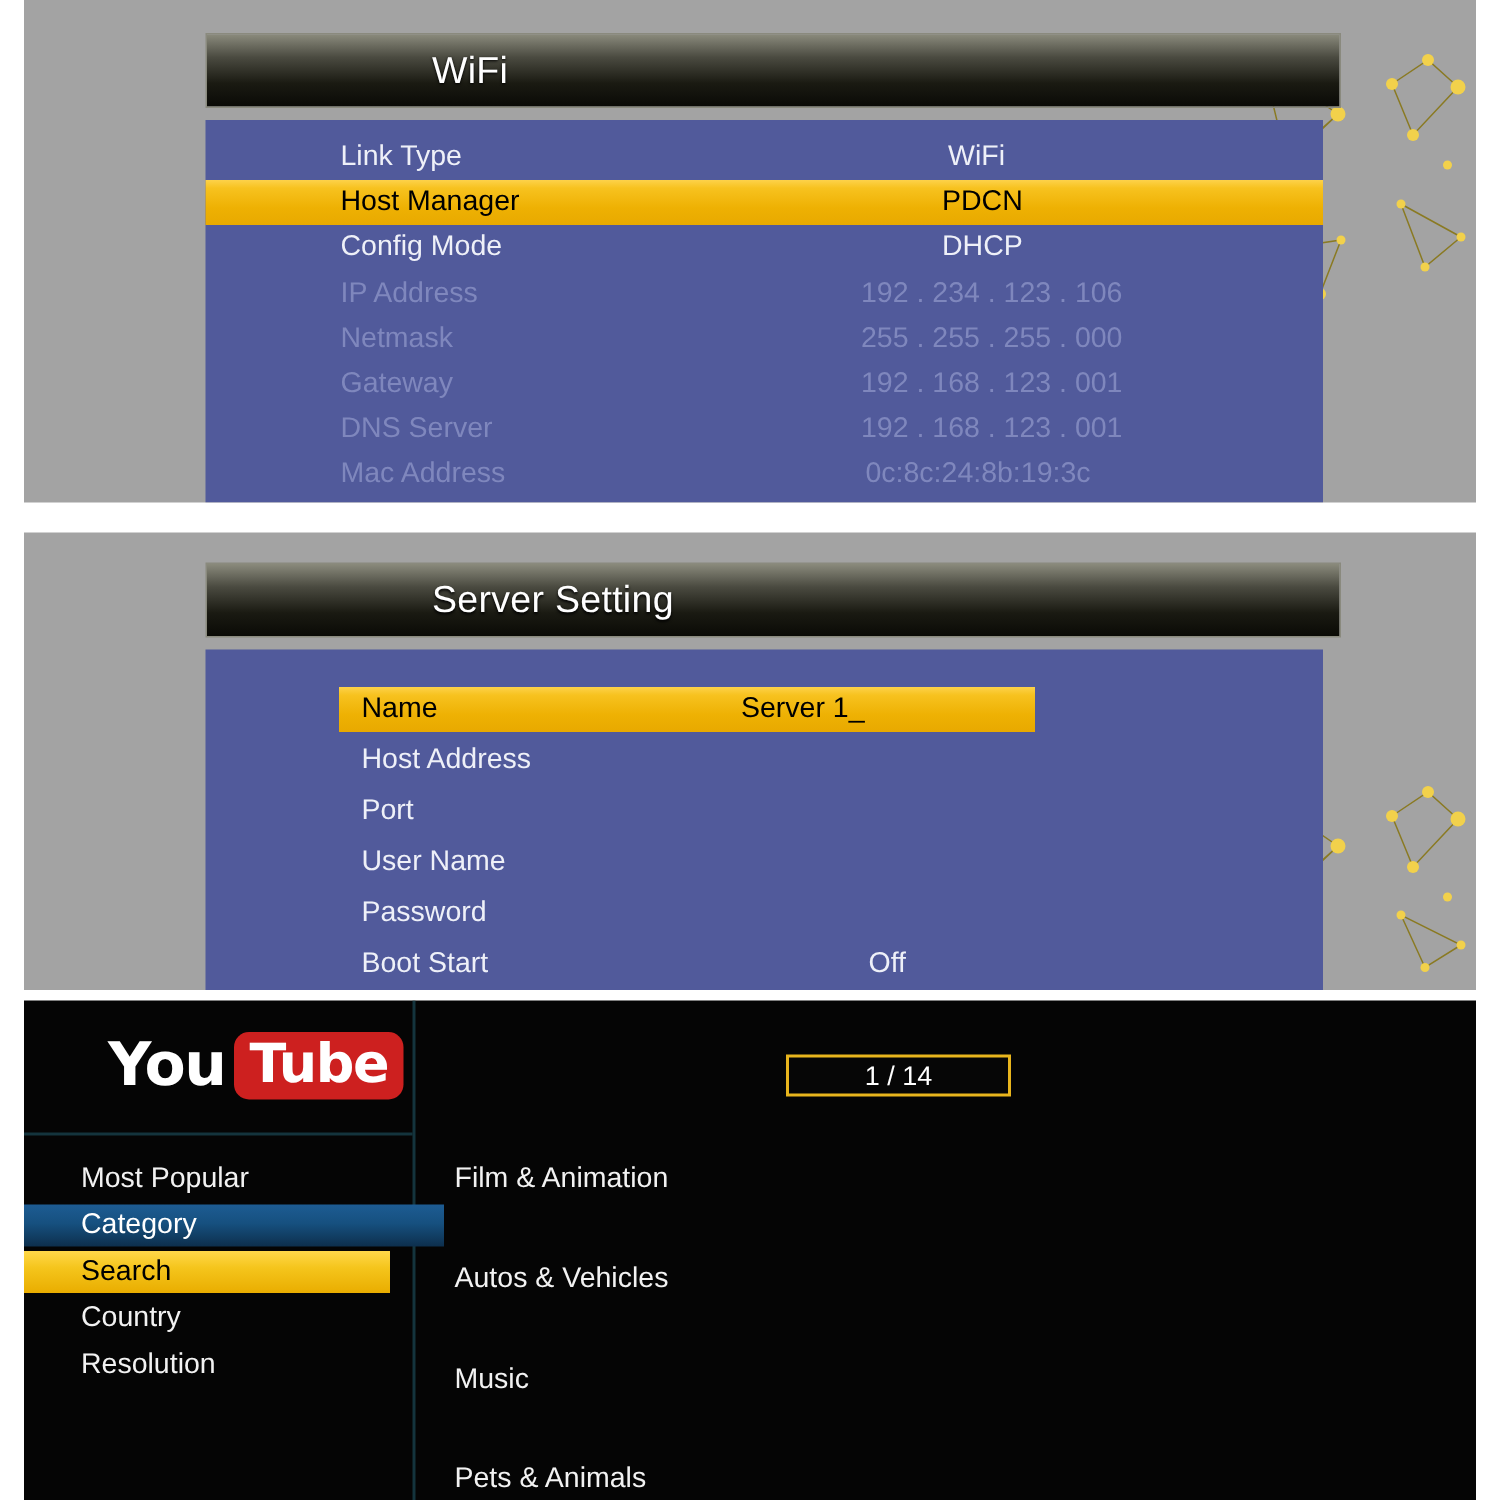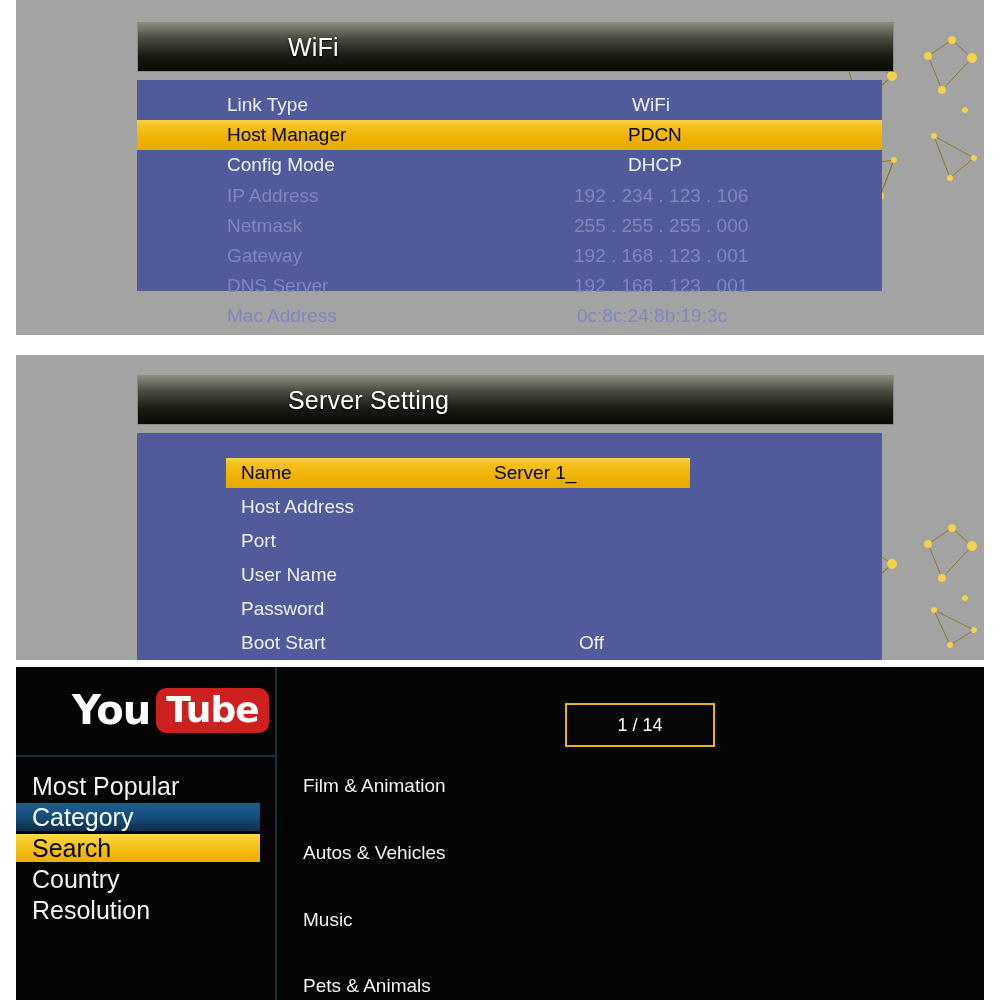--- a/index.html
+++ b/index.html
@@ -115,23 +115,23 @@
   }
   .yt-divider-v {
     position: absolute;
     background: #14343d;
   }
   .yt-menu-item {
     position: absolute;
     height: 28px;
     display: flex;
     align-items: center;
-    font-size: 25px;
+    font-size: 19px;
     color: #f2f2f2;
-    padding-left: 16px;
+    padding-left: 38px;
     box-sizing: border-box;
   }
   .yt-menu-item.sel-blue {
     background: linear-gradient(to bottom, #1d5c93 0%, #16507f 45%, #0d2f4d 100%);
     color: #ffffff;
   }
   .yt-menu-item.sel-gold {
     background: linear-gradient(to bottom, #ffd84a 0%, #f5c51c 40%, #e9ad00 100%);
     color: #000000;
   }
@@ -182,21 +182,21 @@
         <circle cx="150" cy="158" r="3"></circle>
       <circle cx="6" cy="218" r="3"></circle>
     </g>
     <circle cx="30" cy="100" r="2" fill="#a33b1e"></circle>
   </svg>
 
   <div class="osd-title" style="top:22px;">
     <span class="osd-title-text">WiFi</span>
   </div>
 
-  <div class="osd-body" style="top:80px; height:211px;">
+  <div class="osd-body" style="top:80px; height:255px;">
 
     <div class="osd-row" style="top:10px;">
       <span class="lbl" style="left:90px;">Link Type</span>
       <span class="val" style="left:495px;">WiFi</span>
     </div>
 
     <div class="osd-row hl" style="top:40px;">
       <span class="lbl" style="left:90px;">Host Manager</span>
       <span class="val" style="left:491px;">PDCN</span>
     </div>
@@ -304,34 +304,34 @@
       <span class="yt-tube">Tube</span>
     </span>
   </div>
 
   <div class="yt-divider-h" style="left:0px; top:88px; width:259px; height:2px;"></div>
   <div class="yt-divider-v" style="left:259px; top:0px; width:2px; height:333px;"></div>
 
   <div class="yt-menu-item" style="left:0px; top:105px; width:244px;">
     <span>Most Popular</span>
   </div>
-  <div class="yt-menu-item sel-blue" style="left:0px; top:136px; width:244px;">
+  <div class="yt-menu-item sel-blue" style="left:0px; top:136px; width:280px;">
     <span>Category</span>
   </div>
   <div class="yt-menu-item sel-gold" style="left:0px; top:167px; width:244px;">
     <span>Search</span>
   </div>
   <div class="yt-menu-item" style="left:0px; top:198px; width:244px;">
     <span>Country</span>
   </div>
   <div class="yt-menu-item" style="left:0px; top:229px; width:244px;">
     <span>Resolution</span>
   </div>
 
-  <div class="yt-page-box" style="left:549px; top:36px; width:150px; height:44px;">
+  <div class="yt-page-box" style="left:508px; top:36px; width:150px; height:28px;">
     <span>1 / 14</span>
   </div>
 
   <div class="yt-category" style="left:287px; top:108px;">
     <span>Film &amp; Animation</span>
   </div>
   <div class="yt-category" style="left:287px; top:175px;">
     <span>Autos &amp; Vehicles</span>
   </div>
   <div class="yt-category" style="left:287px; top:242px;">

